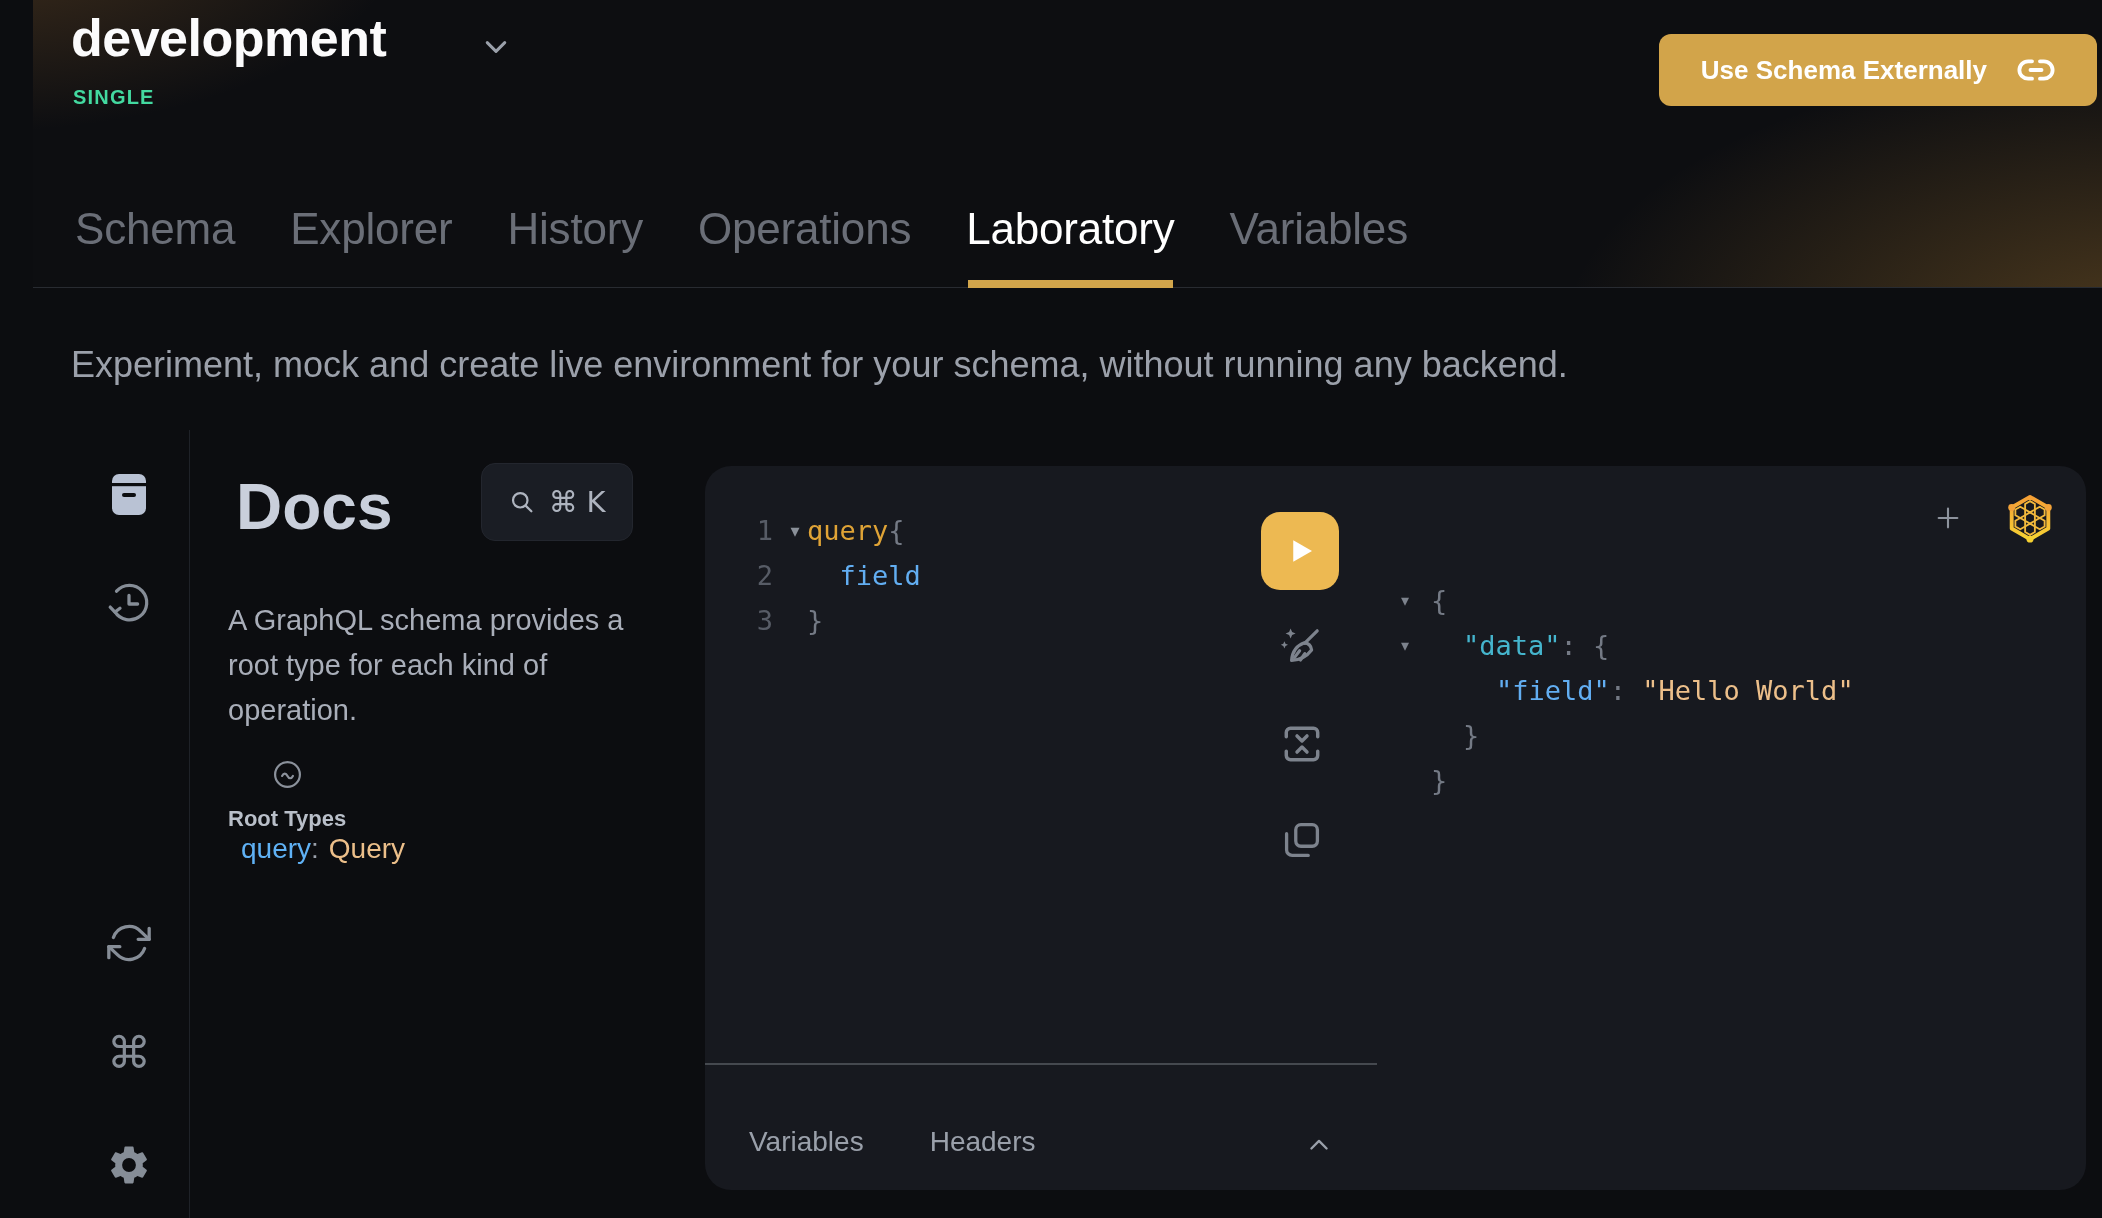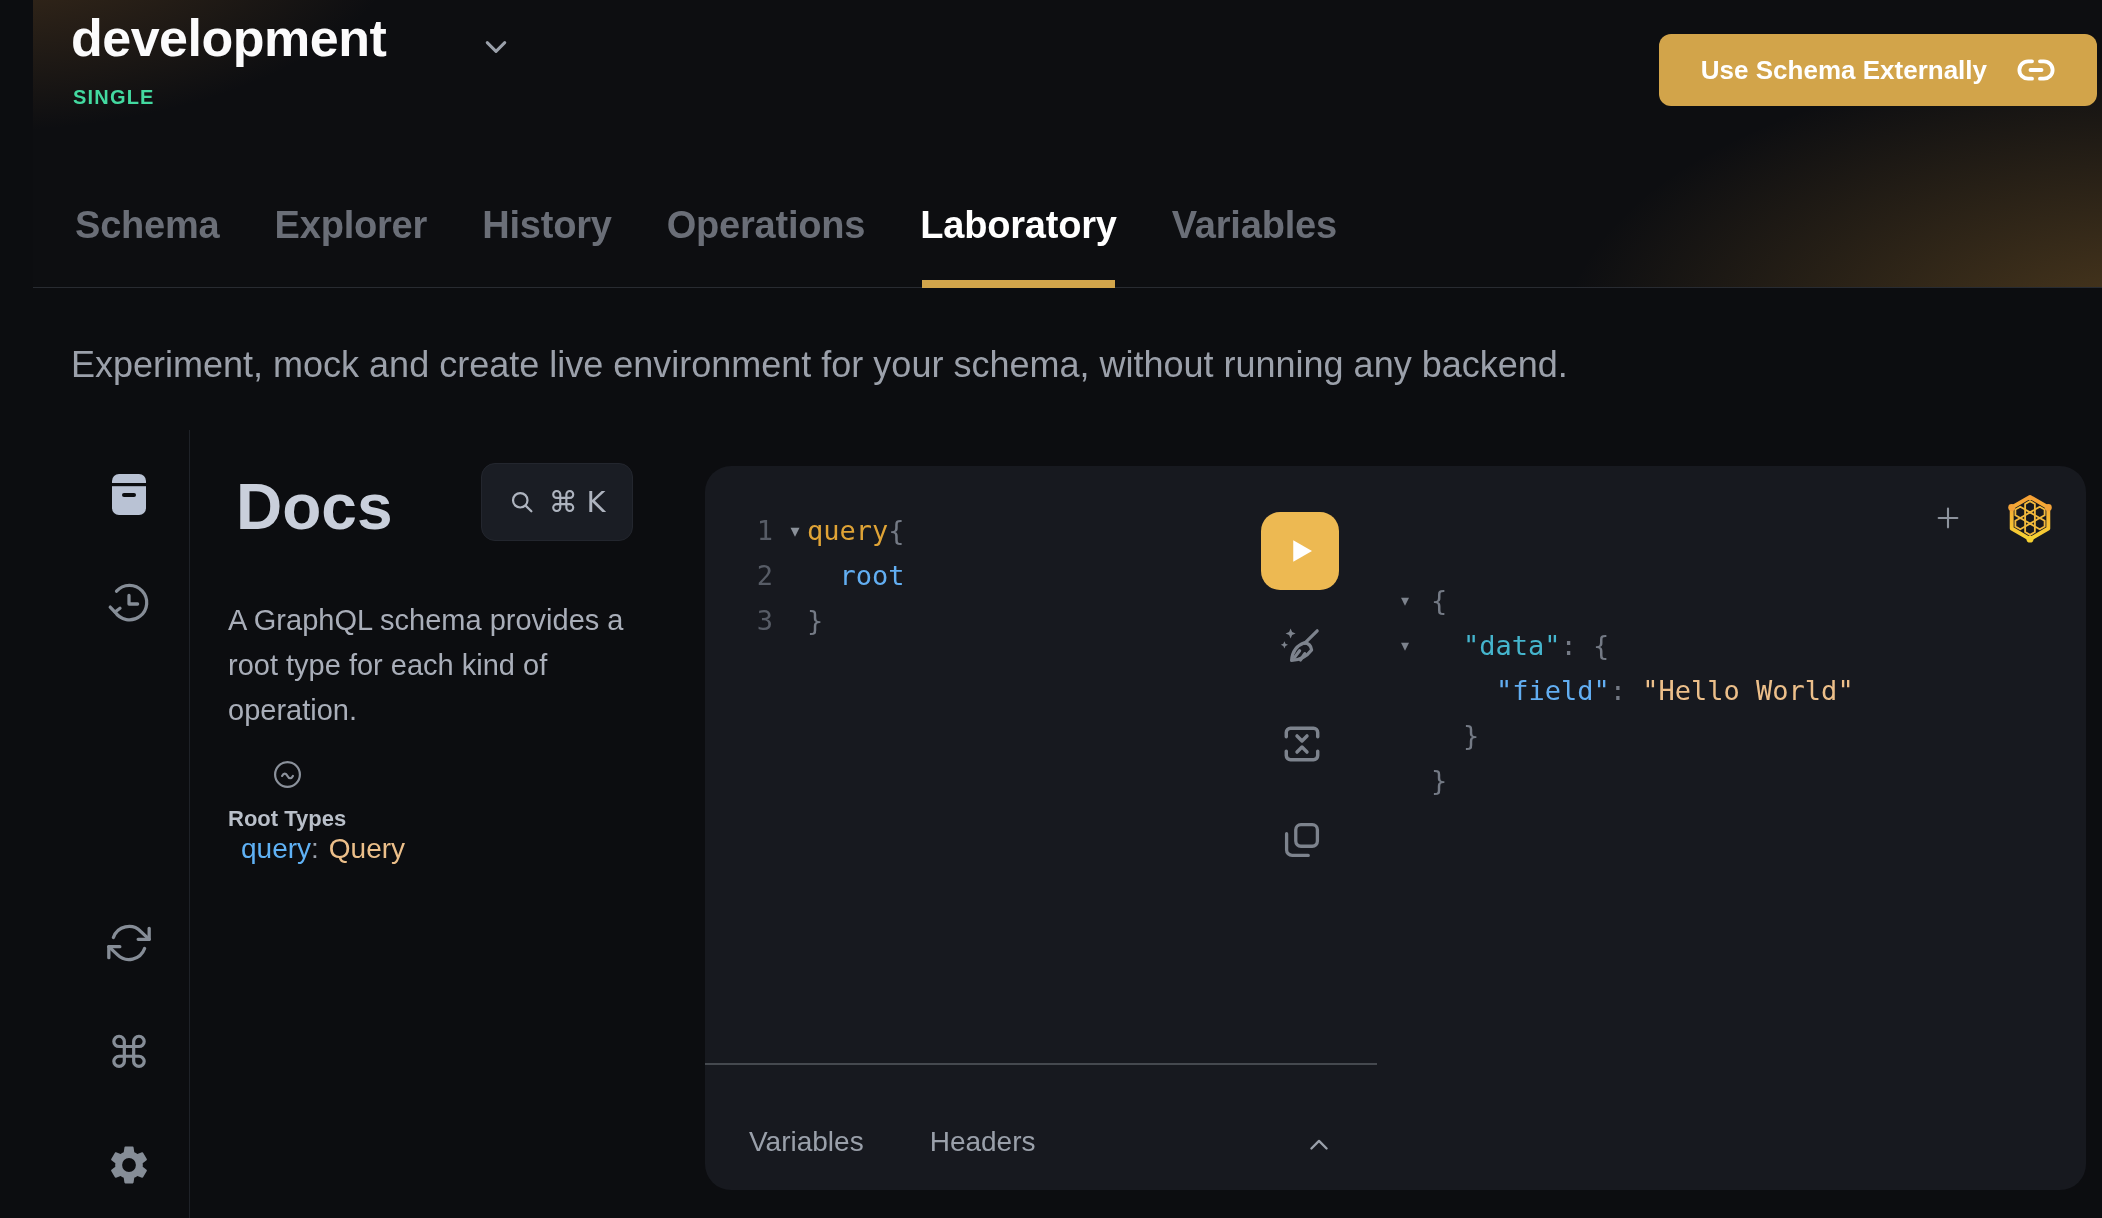--- a/index.html
+++ b/index.html
@@ -19,21 +19,21 @@
     letter-spacing:-0.5px; color:#fbfbfc; }
   .title-chevron { position:absolute; left:448px; top:32px; width:30px; height:30px; cursor:pointer; }
   .status-badge { position:absolute; left:40px; top:86px; font-size:20px; font-weight:700;
     letter-spacing:1.2px; color:#43d9a0; }
   .ext-btn { position:absolute; right:38px; top:34px; height:72px; border:none; cursor:pointer;
     background:#d2a44a; border-radius:12px; display:flex; align-items:center; gap:30px;
     padding:10px 42px; }
   .ext-btn span.lbl { font-size:26px; font-weight:700; color:#ffffff; font-family:"Liberation Sans",sans-serif; }
 
   .tabs { position:absolute; left:42px; top:204px; height:84px; display:flex; gap:55px; }
-  .tab { position:relative; height:100%; font-size:38px; font-weight:700; color:#6a6e77;
+  .tab { position:relative; height:100%; font-size:44px; font-weight:400; color:#6a6e77;
     cursor:pointer; letter-spacing:-0.2px; }
   .tab.active { color:#ffffff; }
   .tab.active::after { content:""; position:absolute; left:2px; right:2px; bottom:0; height:8px;
     background:#d2a54b; }
 
   
   .subtitle { position:absolute; left:38px; top:344px; font-size:36px; color:#9ba0aa; }
 
   
   .rail { position:absolute; left:0; top:430px; bottom:0; width:157px; border-right:1px solid #1f2228; }
@@ -206,21 +206,21 @@
     <div class="code-pane mono">
       <div class="cl">
         <span class="ln">1</span>
         <span class="fold">▾</span>
         <span class="tok kw">query</span>
         <span class="tok punct">{</span>
       </div>
       <div class="cl">
         <span class="ln">2</span>
         <span class="fold"></span>
-        <span class="tok blue">  root</span>
+        <span class="tok blue">  field</span>
       </div>
       <div class="cl">
         <span class="ln">3</span>
         <span class="fold"></span>
         <span class="tok punct">}</span>
       </div>
     </div>
 
     <button class="play">
       <span>

